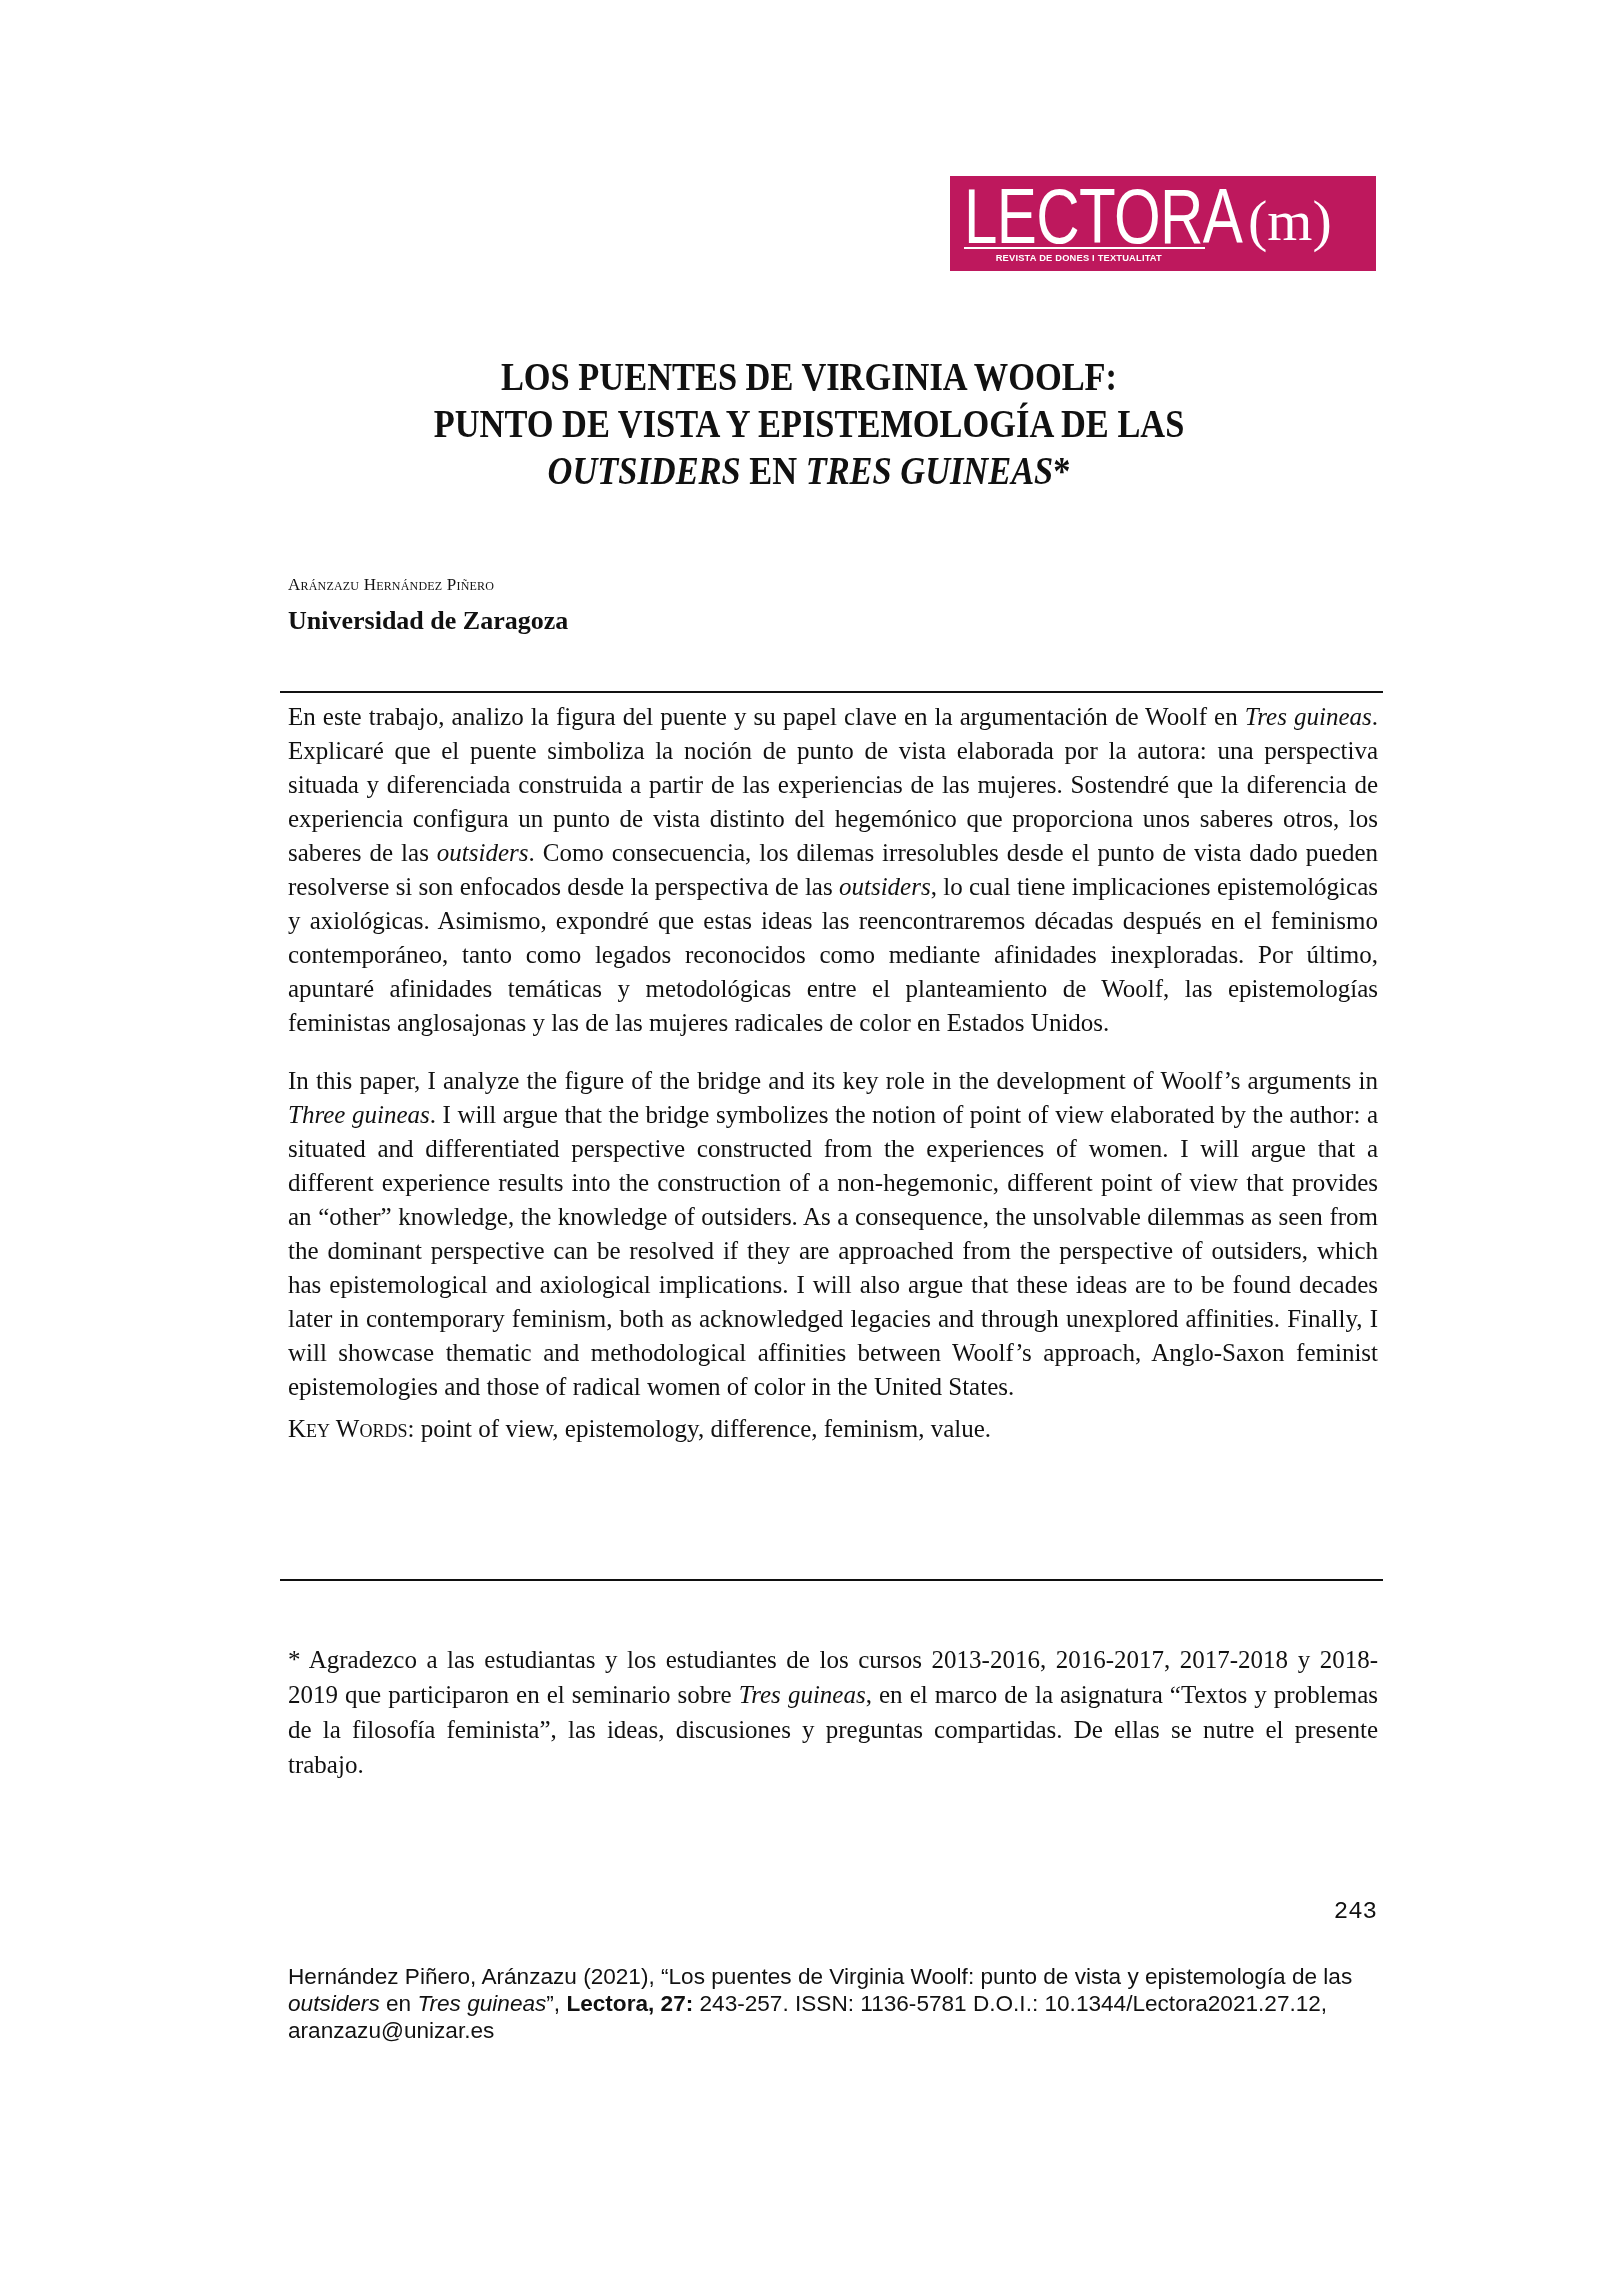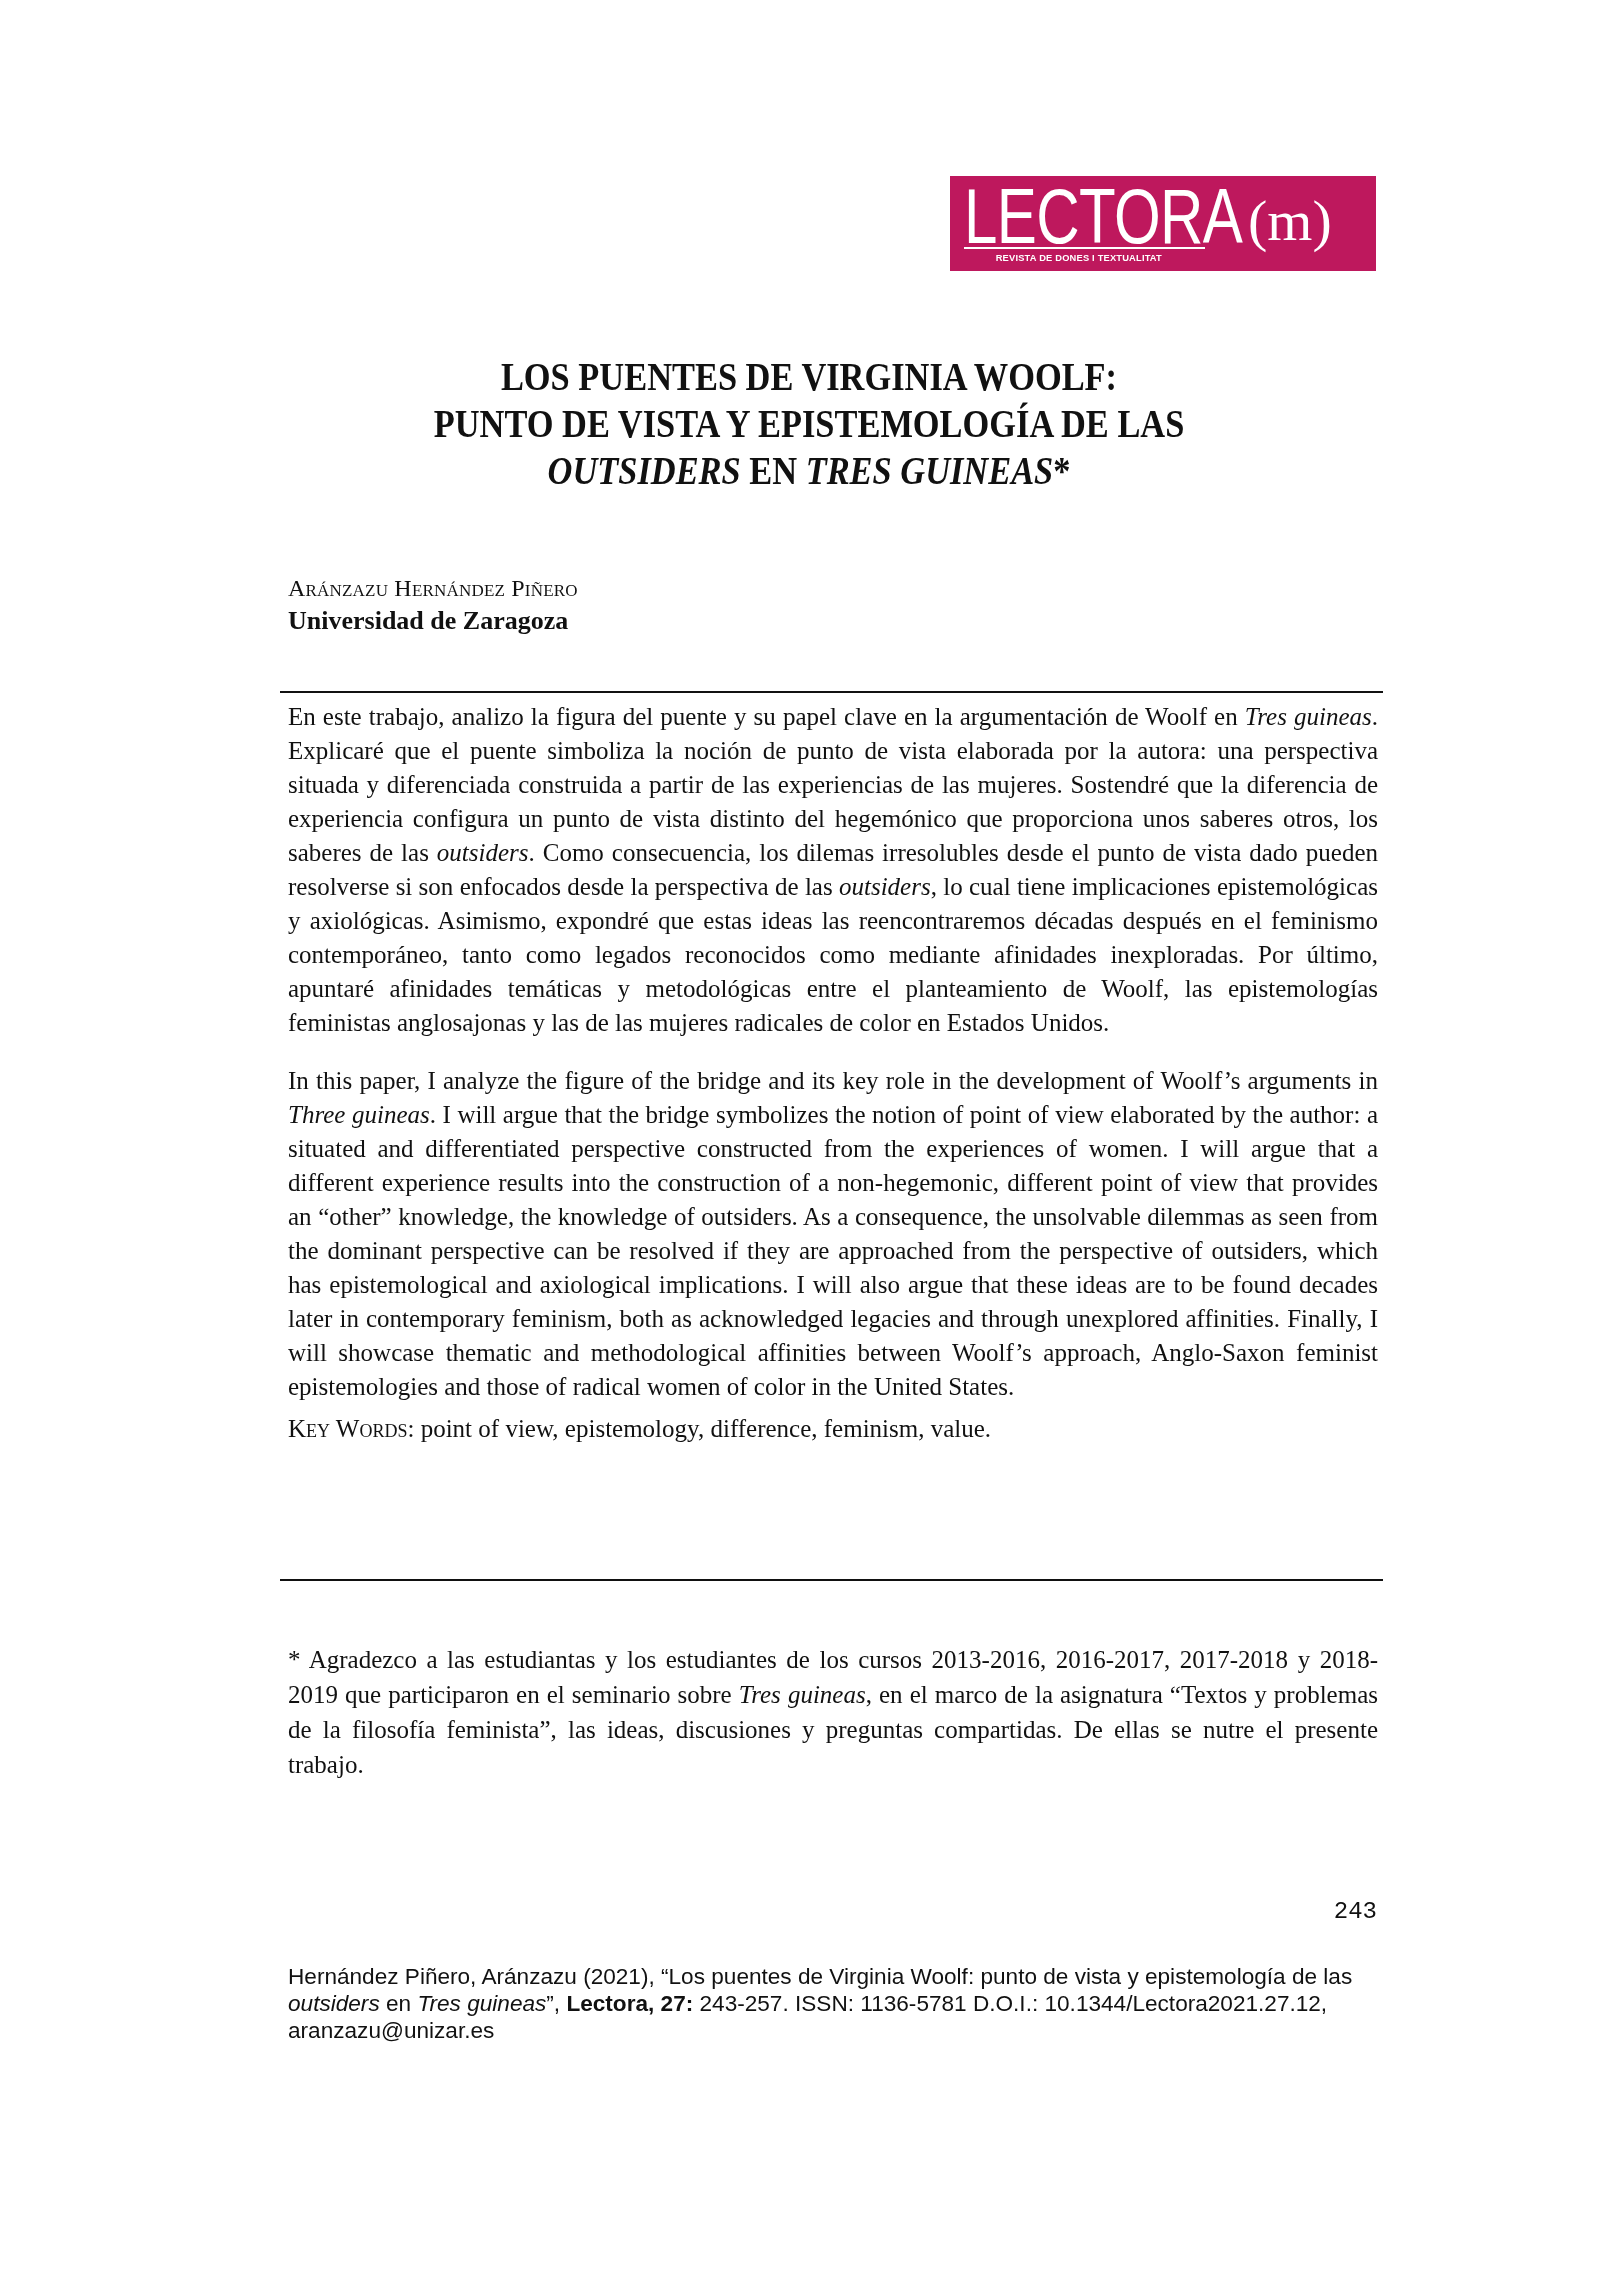--- a/index.html
+++ b/index.html
@@ -10,21 +10,21 @@
   .logo-word { position: absolute; left: 13.7px; top: 3.2px; font-family: "Liberation Sans Narrow", "Liberation Sans", sans-serif; font-size: 77px; line-height: 74px; letter-spacing: -0.8px; transform: scaleX(0.78); transform-origin: left top; white-space: nowrap; }
   .logo-rule { position: absolute; left: 13.7px; top: 71px; width: 241px; height: 1.6px; background: #ffffff; }
   .logo-sub { position: absolute; left: 13.7px; top: 77px; font-family: "Liberation Sans", sans-serif; font-weight: bold; font-size: 9.3px; letter-spacing: 0.2px; white-space: nowrap; padding-left: 32px; }
   .logo-m { position: absolute; left: 298px; top: 13px; font-family: "Liberation Serif", serif; font-size: 58px; line-height: 64px; white-space: nowrap; }
 
   
   .title { position: absolute; left: 242px; width: 1134px; text-align: center; font-family: "Liberation Serif", serif; font-weight: bold; font-size: 40px; line-height: 47px; transform: scaleX(0.86); transform-origin: center top; }
   .title .line { display: block; white-space: nowrap; }
   .title i { font-style: italic; }
 
-  .author { position: absolute; left: 288px; top: 575px; font-family: "Liberation Serif", serif; font-size: 24px; font-variant: small-caps; letter-spacing: 0.2px; white-space: nowrap; }
+  .author { position: absolute; left: 288px; top: 575px; font-family: "Liberation Serif", serif; font-size: 17px; font-variant: small-caps; letter-spacing: 0.2px; white-space: nowrap; }
   .affil { position: absolute; left: 288px; top: 606px; font-family: "Liberation Serif", serif; font-weight: bold; font-size: 26px; white-space: nowrap; }
 
   .rule { position: absolute; left: 280px; width: 1103px; height: 2.4px; background: #111; }
 
   .block { position: absolute; left: 288px; width: 1090px; font-family: "Liberation Serif", serif; font-size: 25px; line-height: 34px; text-align: justify; }
   .block p { margin: 0; }
   .block .gap { height: 8px; }
   .block i { font-style: italic; }
   .sc { font-variant: small-caps; }
   .en-title { font-weight: bold; white-space: nowrap; text-align: left; }

